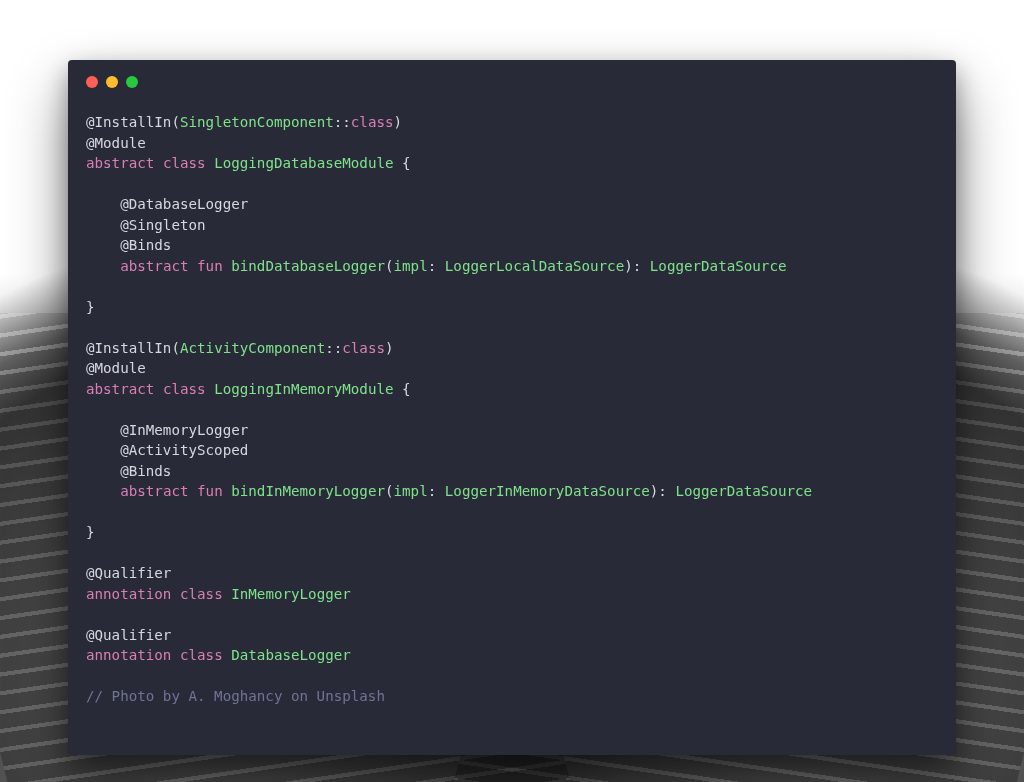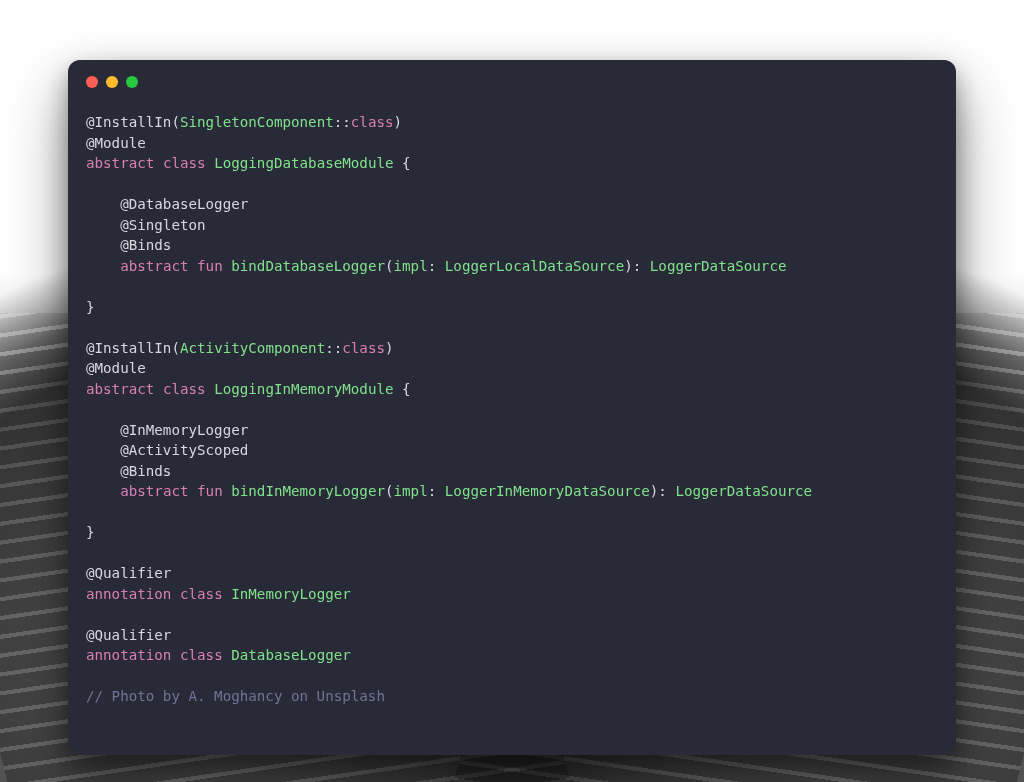--- a/index.html
+++ b/index.html
@@ -42,21 +42,21 @@
     transform: skewX(-14deg) scaleX(-1);
   }
 
   .window {
     position: absolute;
     left: 68px;
     top: 60px;
     width: 888px;
     height: 695px;
     background: #292a38;
-    border-radius: 12px;
+    border-radius: 4px;
     box-shadow: 0 30px 60px rgba(0,0,0,0.45), 0 10px 25px rgba(0,0,0,0.35);
     overflow: hidden;
   }
   .titlebar {
     height: 44px;
     display: flex;
     align-items: center;
     padding-left: 18px;
     gap: 8px;
   }

